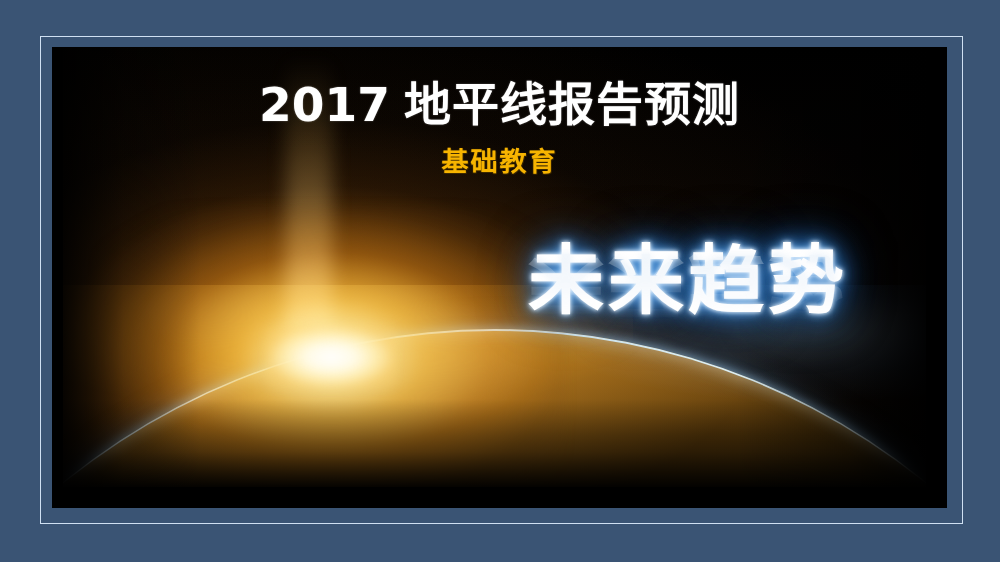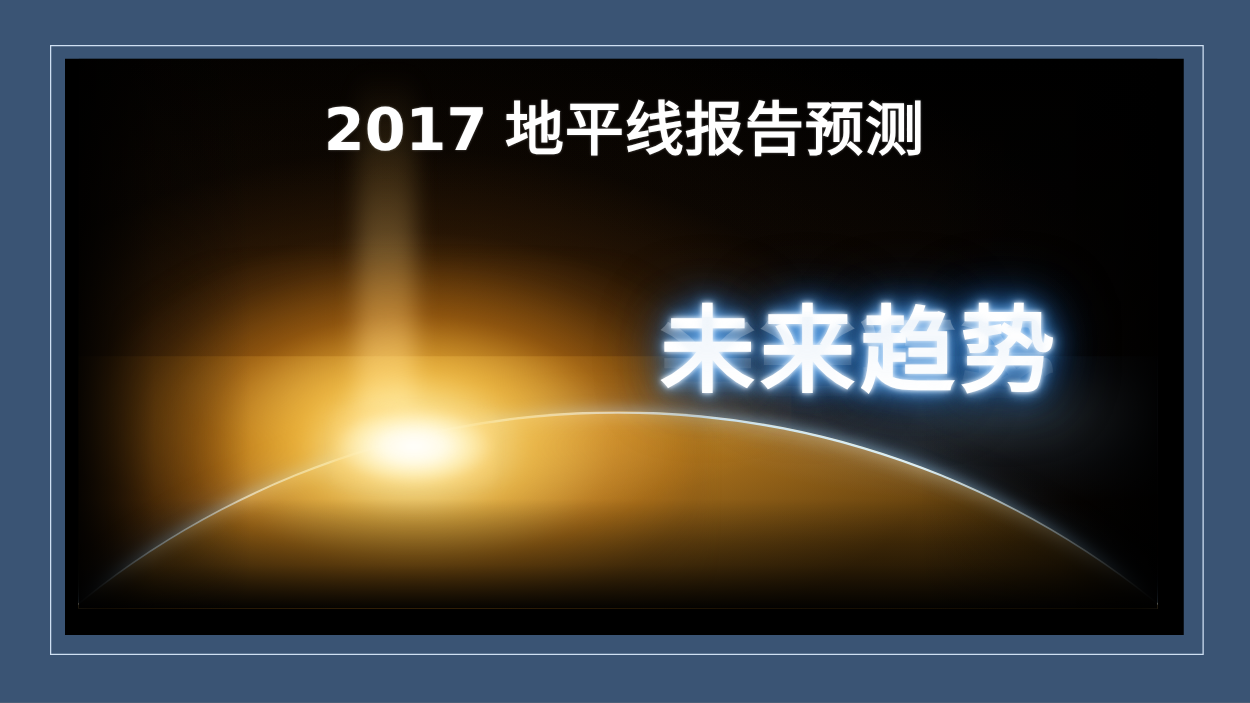--- a/index.html
+++ b/index.html
@@ -312,20 +312,21 @@
       <div class="rim-cool-wash"></div>
       <div class="sun-halo"></div>
       <div class="sun-core"></div>
       <div class="space-vignette"></div>
     </div>
 
     <div class="headline-block">
       <div class="headline-main">
         <span class="year">2017</span><span>地平线报告预测</span>
       </div>
+      <div class="headline-sub">基础教育</div>
     </div>
 
     <div class="trend-wordmark-wrap">
       <div class="trend-wordmark">未来趋势</div>
       <div class="trend-reflection">未来趋势</div>
     </div>
 
   </div>
 </div>
 

